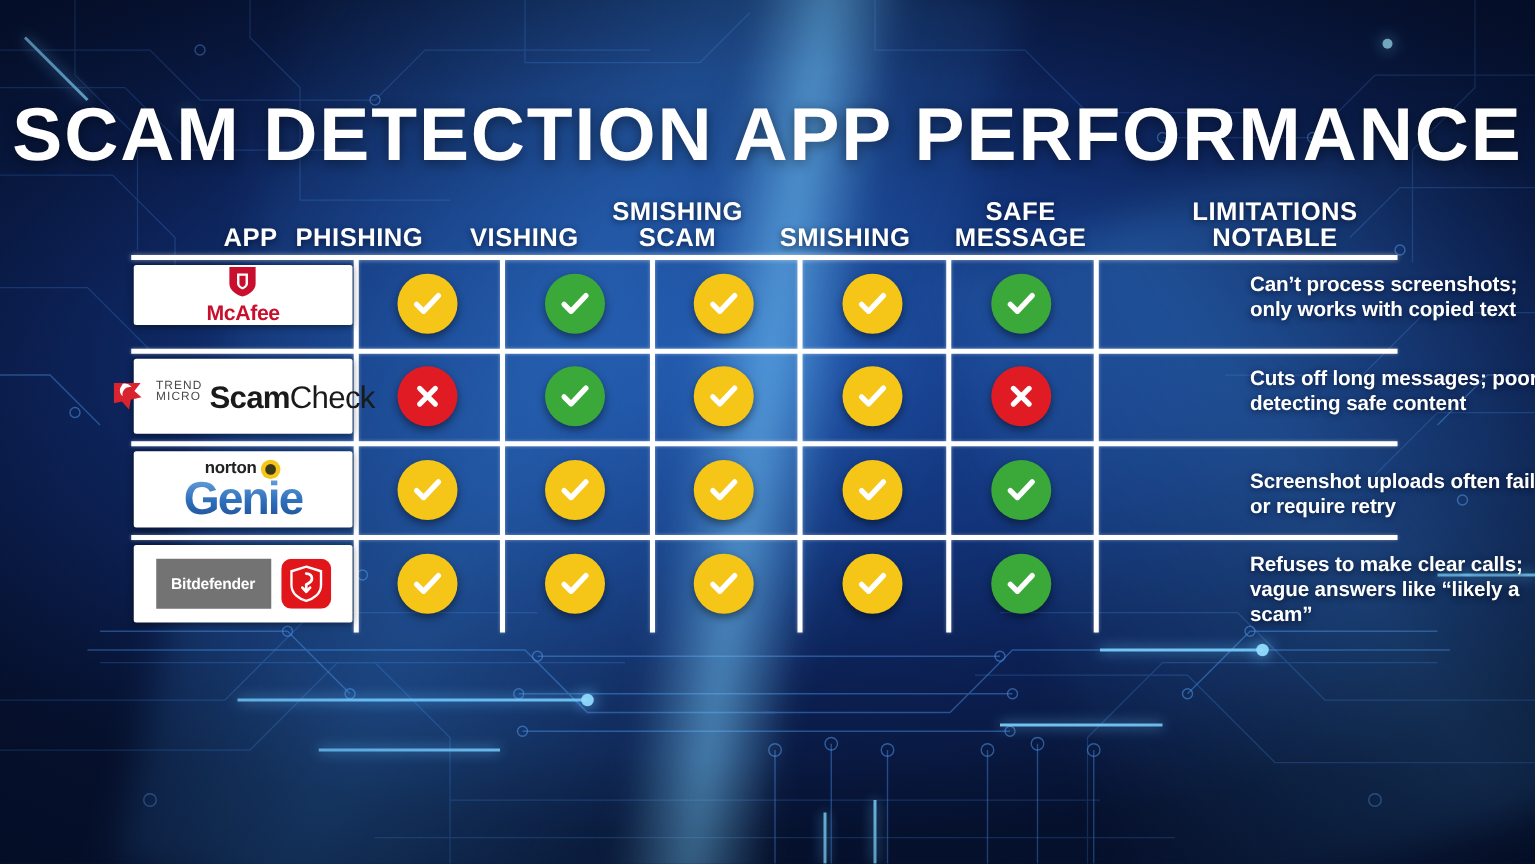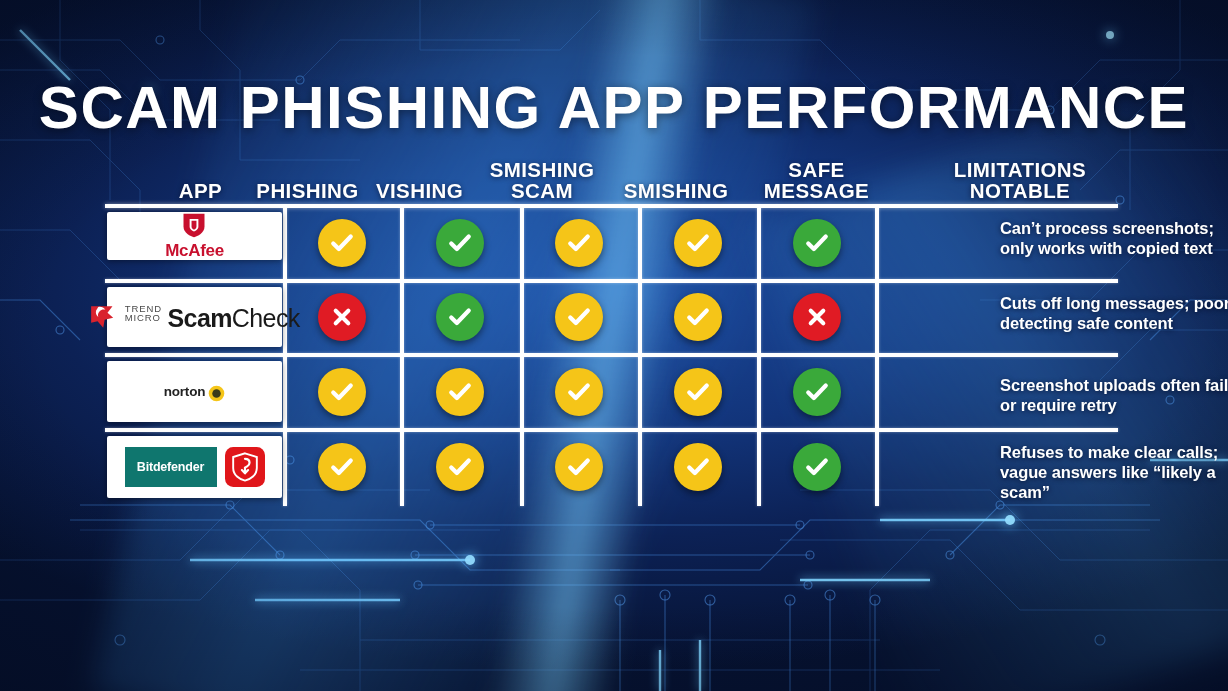--- a/index.html
+++ b/index.html
@@ -118,21 +118,21 @@
   .tm .t2{color:#1a1a1a;font-size:25px;font-weight:bold;letter-spacing:-.6px;margin-top:2px;}
   .tm .t2 b{font-weight:bold;}
   .tm .t2 i{font-style:normal;font-weight:normal;}
   .norton{display:flex;flex-direction:column;align-items:center;line-height:1;}
   .norton .n1{display:flex;gap:3px;margin-bottom:-4px;}
   .norton .n1 span{color:#222;font-size:13.5px;font-weight:bold;letter-spacing:-.2px;}
   .norton .n2{font-size:37px;font-weight:bold;letter-spacing:-1.6px;
     background:linear-gradient(180deg,#6fa8dc 0%,#2f6fbd 55%,#1e4f94 100%);
     -webkit-background-clip:text;background-clip:text;color:transparent;}
   .bd{display:flex;align-items:center;gap:8px;}
-  .bd .bdbox{background:#0f766e;width:92px;height:40px;display:flex;align-items:center;justify-content:center;}
+  .bd .bdbox{background:#737373;width:92px;height:40px;display:flex;align-items:center;justify-content:center;}
   .bd .bdbox span{color:#fff;font-size:12.5px;font-weight:bold;letter-spacing:-.2px;}
 </style>
 </head>
 <body>
 
 <div id="bg">
   <div class="base"></div>
   <svg viewBox="0 0 1228 691">
     <g class="trace-dim">
       <path d="M0 40 H120 L160 80 H300 L340 40 H520"></path>
@@ -222,30 +222,30 @@
       <circle cx="1110" cy="35" r="4"></circle>
         <circle cx="150" cy="90" r="3"></circle>
     </g>
   </svg>
   <div class="glow1"></div>
   <div class="glow2"></div>
   <div class="glow3"></div>
   <div class="vign"></div>
 </div>
 
-<div id="title">SCAM PHISHING APP PERFORMANCE</div>
+<div id="title">SCAM DETECTION APP PERFORMANCE</div>
 
 <div id="table">
 
   <div id="thead">
     <div class="th" style="left:43px;width:105px;">
       <span></span>
       <span>APP</span>
     </div>
-    <div class="th" style="left:138px;width:129px;">
+    <div class="th" style="left:118px;width:129px;">
       <span></span>
       <span>PHISHING</span>
     </div>
     <div class="th" style="left:250px;width:129px;">
       <span></span>
       <span>VISHING</span>
     </div>
     <div class="th" style="left:367px;width:140px;">
       <span>SMISHING</span>
       <span>SCAM</span>
@@ -376,20 +376,21 @@
 
   <div class="logocard" style="top:211px;height:61px;">
     <div class="norton">
       <div class="n1">
         <span>norton</span>
         <svg width="17" height="17" viewBox="0 0 24 24">
           <circle cx="12" cy="12" r="11" fill="#f5c518"></circle>
           <circle cx="12" cy="12" r="6" fill="#3a3a1a"></circle>
         </svg>
       </div>
+      <div class="n2">Genie</div>
     </div>
   </div>
   <div class="cell" style="left:183px;top:211px;width:108px;height:61px;">
     <div class="badge" style="background:#f5c518;">
       <svg width="28" height="28" viewBox="0 0 24 24">
           <path d="M4.5 12.4 L9.3 17.2 L19.5 6.4" stroke="#fff" stroke-width="3.6" fill="none" stroke-linecap="round" stroke-linejoin="round"></path>
         </svg>
     </div>
   </div>
   <div class="cell" style="left:300px;top:211px;width:110px;height:61px;">

